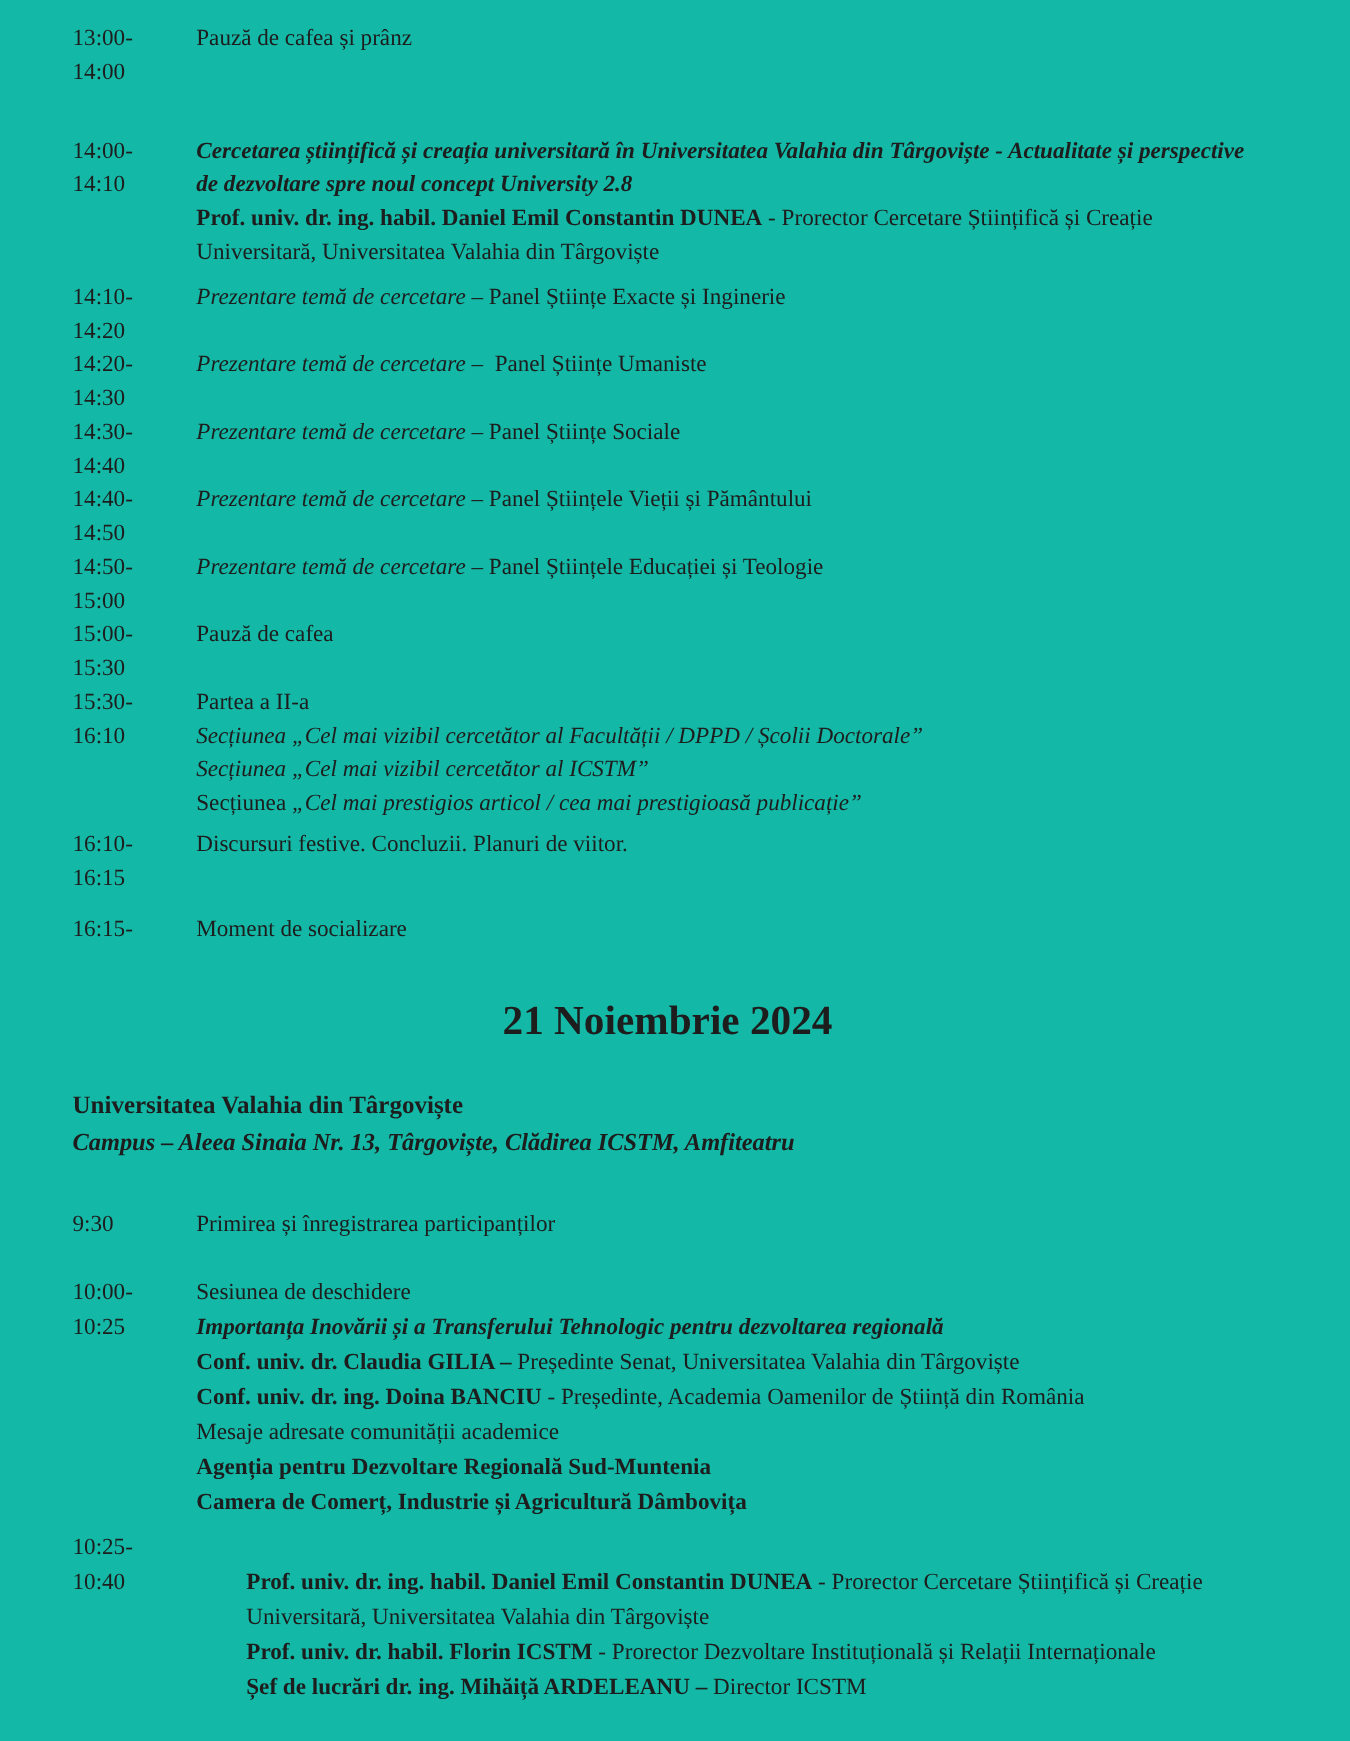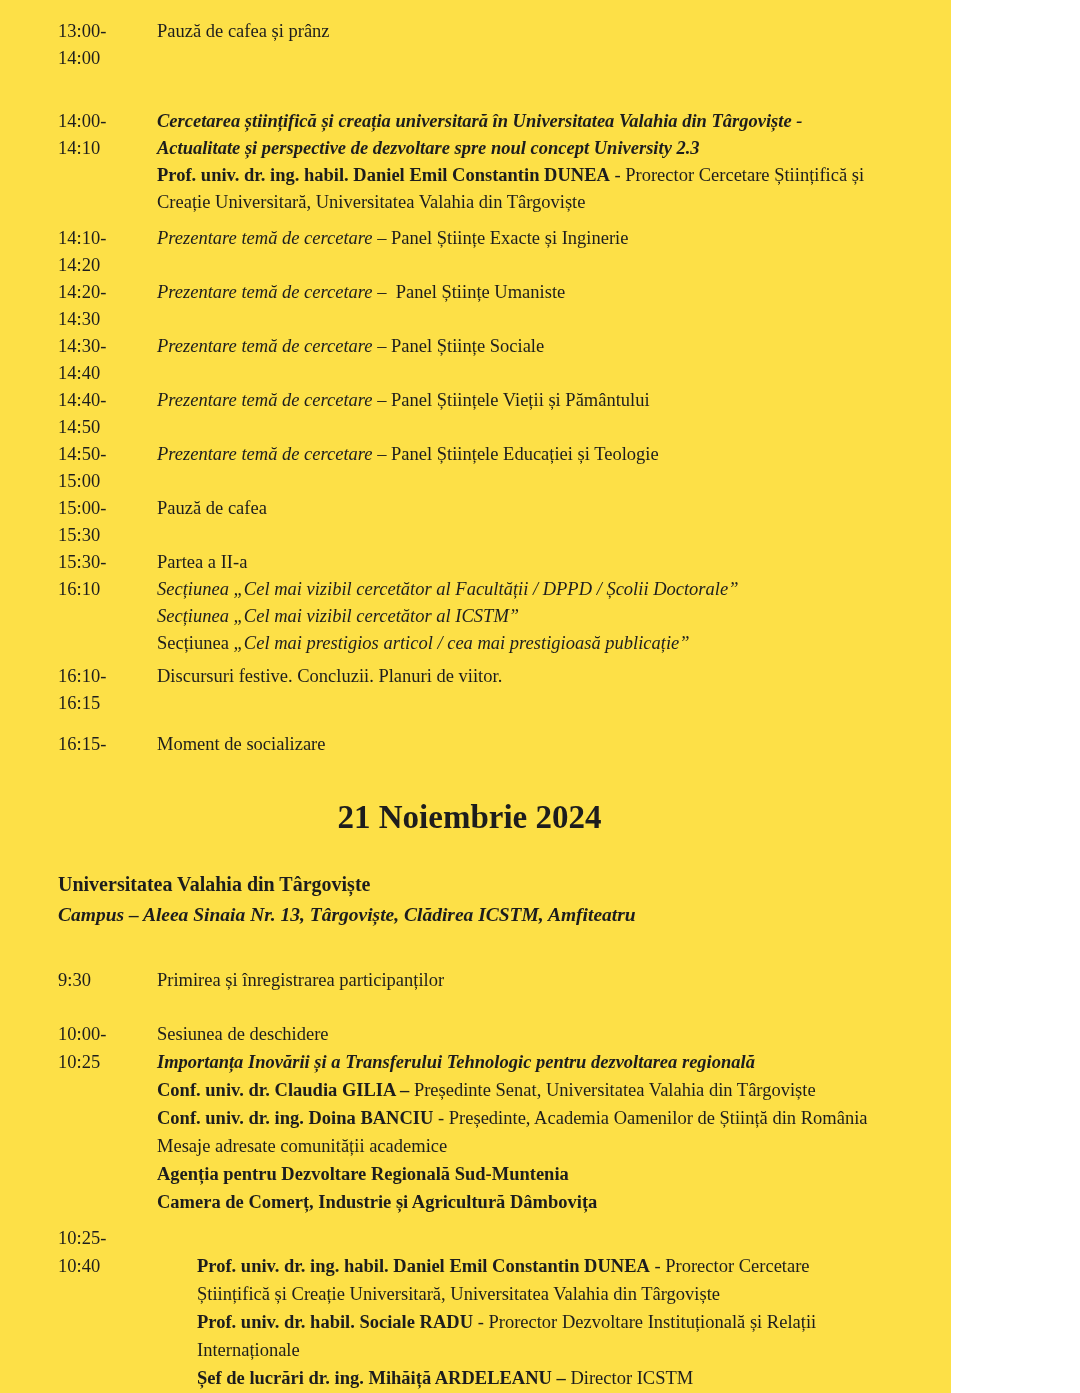--- a/index.html
+++ b/index.html
@@ -5,23 +5,23 @@
   * { margin: 0; padding: 0; box-sizing: border-box; }
   html, body { background: #ffffff; }
   body {
     width: 1080px; height: 1393px;
     font-family: "Liberation Serif", "DejaVu Serif", serif;
     color: #1d1d1d;
     overflow: hidden;
   }
   .page {
     position: relative;
-    width: 951px; height: 1393px;
+    width: 1080px; height: 1393px;
     padding: 18px 70px 0 58px;
-    background: #fde047;
+    background: #14b8a6;
   }
   .schedule { width: 100%; }
   .row { display: flex; align-items: flex-start; }
   .time { flex: 0 0 99px; width: 99px; }
   .content { flex: 1 1 auto; min-width: 0; }
   .time div, .line {
     font-size: 18.5px;
     line-height: 27px;
     white-space: pre-wrap;
   }
@@ -70,21 +70,21 @@
         <div class="content">
           <p class="line"><span class="seg r">Pauză de cafea și prânz</span></p>
         </div>
       </div>
       <div class="row">
         <div class="time">
           <div>14:00-</div>
           <div>14:10</div>
         </div>
         <div class="content">
-          <p class="line"><span class="seg bi">Cercetarea științifică și creația universitară în Universitatea Valahia din Târgoviște - Actualitate și perspective de dezvoltare spre noul concept University 2.3</span></p>
+          <p class="line"><span class="seg bi">Cercetarea științifică și creația universitară în Universitatea Valahia din Târgoviște - Actualitate și perspective de dezvoltare spre noul concept University 2.8</span></p>
           <p class="line"><span class="seg b">Prof. univ. dr. ing. habil. Daniel Emil Constantin DUNEA</span><span class="seg r"> - Prorector Cercetare Științifică și Creație Universitară, Universitatea Valahia din Târgoviște</span></p>
         </div>
       </div>
       <div class="row">
         <div class="time">
           <div>14:10-</div>
           <div>14:20</div>
         </div>
         <div class="content">
           <p class="line"><span class="seg i">Prezentare temă de cercetare –</span><span class="seg r"> Panel Științe Exacte și Inginerie</span></p>
@@ -197,19 +197,19 @@
           <p class="line"><span class="seg b">Camera de Comerț, Industrie și Agricultură Dâmbovița</span></p>
         </div>
       </div>
       <div class="row">
         <div class="time">
           <div>10:25-</div>
           <div>10:40</div>
         </div>
         <div class="content offset">
           <p class="line"><span class="seg b">Prof. univ. dr. ing. habil. Daniel Emil Constantin DUNEA</span><span class="seg r"> - Prorector Cercetare Științifică și Creație Universitară, Universitatea Valahia din Târgoviște</span></p>
-          <p class="line"><span class="seg b">Prof. univ. dr. habil. Sociale RADU</span><span class="seg r"> - Prorector Dezvoltare Instituțională și Relații Internaționale</span></p>
+          <p class="line"><span class="seg b">Prof. univ. dr. habil. Florin ICSTM</span><span class="seg r"> - Prorector Dezvoltare Instituțională și Relații Internaționale</span></p>
           <p class="line"><span class="seg b">Șef de lucrări dr. ing. Mihăiță ARDELEANU –</span><span class="seg r"> Director ICSTM</span></p>
         </div>
       </div>
     </section>
 
 </div>
 
 </body></html>

